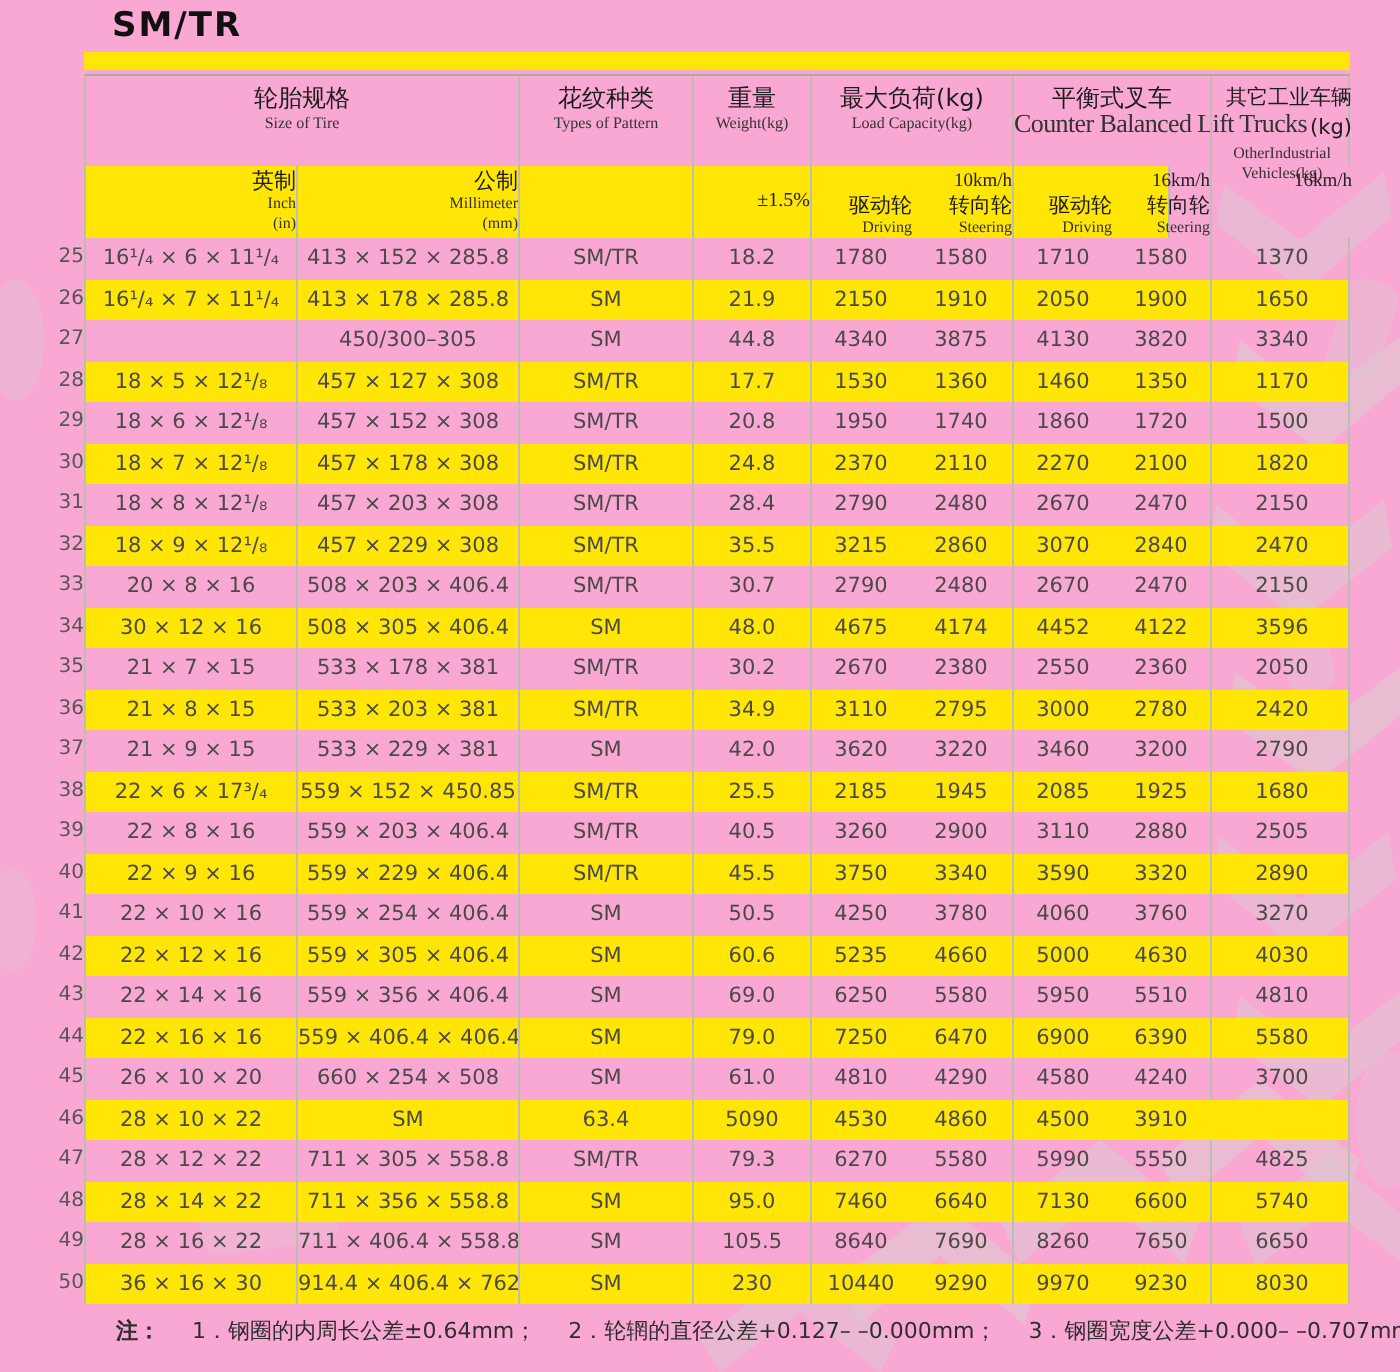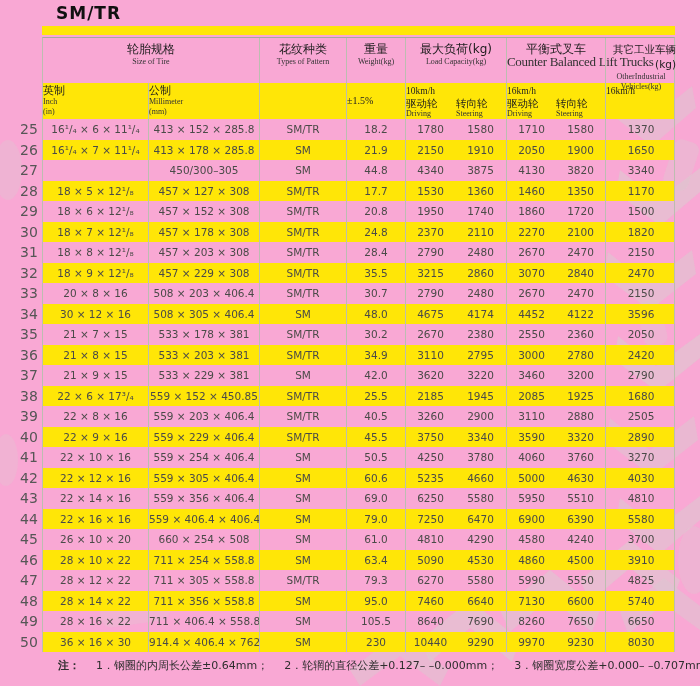--- a/index.html
+++ b/index.html
@@ -30,37 +30,37 @@
     text-align:center;
   }
   .mainheader > div{padding-top:4px;}
   .mainheader > div:nth-child(n+2){border-left:1px solid var(--line-light);}
   .zh{font-size:12px;color:var(--dark);line-height:15px;}
   .en{font-family:"Liberation Serif","DejaVu Serif",serif;font-size:8px;color:#333;line-height:10px;white-space:nowrap;}
   .en.tight{font-size:13px;letter-spacing:-0.3px;}
   
   .subheader{
     display:grid;grid-template-columns:105px 111px 87px 59px 101px 99px 71px;
-    width:633px;margin-left:26px;height:36px;background:var(--yellow);
+    width:543px;margin-left:26px;height:36px;background:var(--yellow);
     border-left:1px solid var(--line-light);border-right:1px solid var(--line-light);
-    text-align:left;
+    text-align:right;
   }
   .subheader > div{padding-top:2px;}
   .subheader > div:nth-child(n+2){border-left:1px solid var(--line-light);}
   .subheader .zh{font-size:11px;line-height:12px;}
   .subheader .en{font-size:8px;line-height:10px;}
   .speed{font-family:"Liberation Serif","DejaVu Serif",serif;font-size:9.5px;color:#222;line-height:12px;}
   .tol{font-family:"Liberation Serif","DejaVu Serif",serif;font-size:10px;color:#222;line-height:32px;}
   .ds-pair{display:flex;}
   .ds-pair > div{flex:1;}
   .ds-pair .zh{font-size:10.5px;line-height:12px;}
   
   .tbody{width:661px;}
   .trow{display:flex;height:20.5px;}
-  .rownum{width:26px;text-align:center;font-size:14px;color:#565656;line-height:20.5px;}
+  .rownum{width:26px;text-align:right;font-size:10px;color:#565656;line-height:20.5px;}
   .cells{
     display:grid;grid-template-columns:105px 111px 87px 59px 50px 51px 50px 49px 71px;
     width:633px;border-left:1px solid var(--line-light);border-right:1px solid var(--line-light);
   }
   .trow:nth-child(even) .cells{background:var(--yellow);}
   .c{
     font-size:10.5px;color:var(--txt);text-align:center;line-height:20.5px;
     white-space:nowrap;overflow:visible;
   }
   .cells .c:nth-child(2),.cells .c:nth-child(3),.cells .c:nth-child(4),
@@ -493,21 +493,20 @@
       <div class="c">4580</div>
       <div class="c">4240</div>
       <div class="c">3700</div>
     </div>
   </div>
 
   <div class="trow">
     <div class="rownum">46</div>
     <div class="cells">
       <div class="c">28 × 10 × 22</div>
-      <div class="c">711 × 254 × 558.8</div>
       <div class="c">SM</div>
       <div class="c">63.4</div>
       <div class="c">5090</div>
       <div class="c">4530</div>
       <div class="c">4860</div>
       <div class="c">4500</div>
       <div class="c">3910</div>
     </div>
   </div>
 

